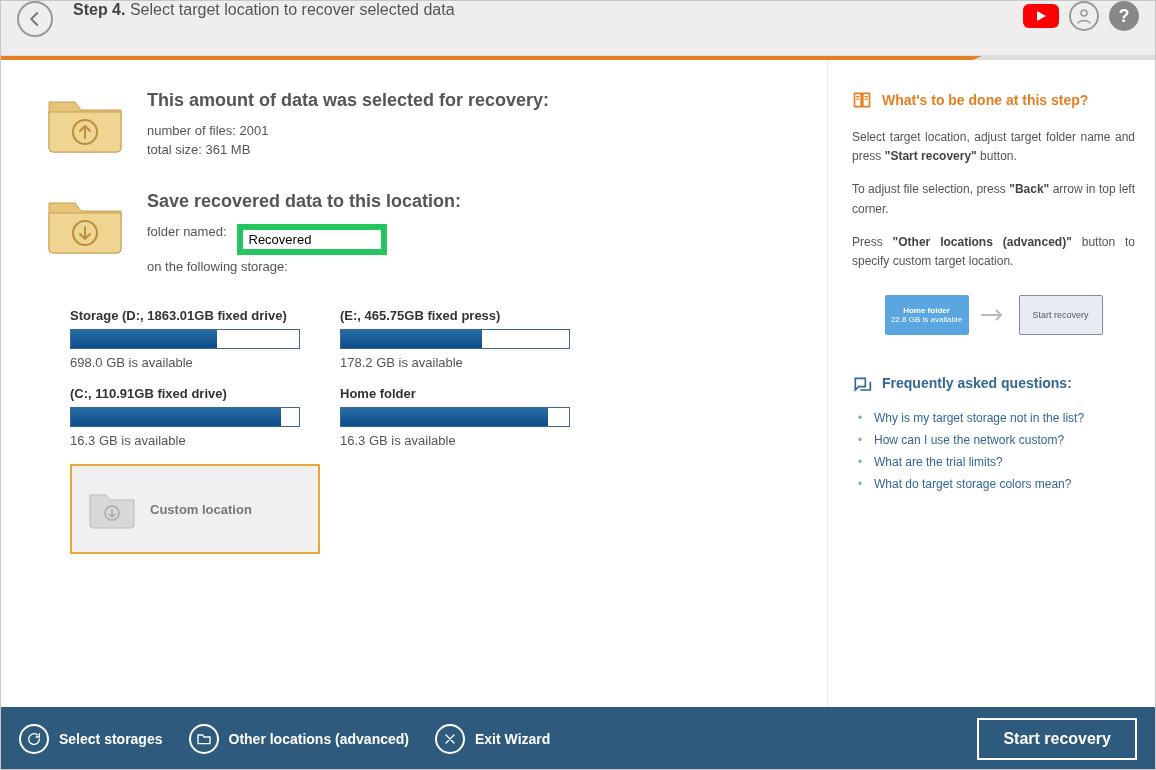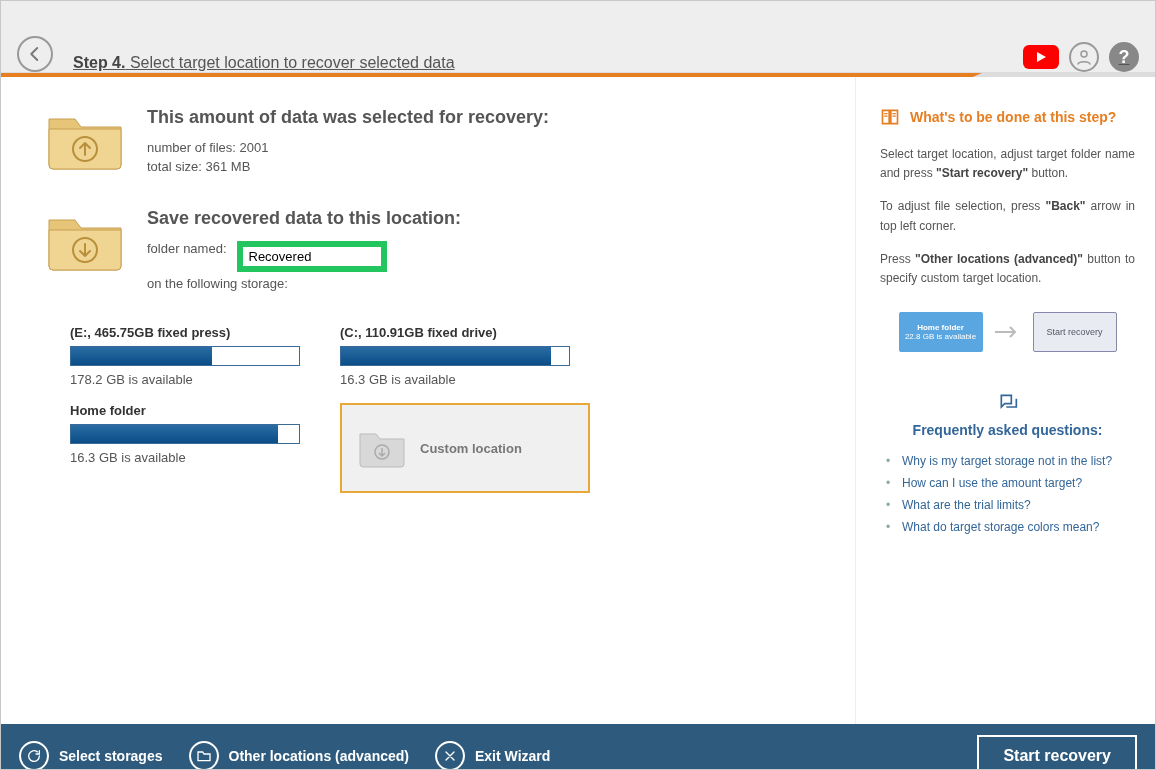--- a/index.html
+++ b/index.html
@@ -1,17 +1,17 @@
 <!DOCTYPE html>
 <html><head>
 <meta charset="utf-8">
 <style>
 * { box-sizing: border-box; margin: 0; padding: 0; }
 body { font-family: Verdana, Arial, sans-serif; font-size: 13px; color: #555; width: 1156px; height: 770px; overflow: hidden; border: 1px solid #c8c8c8; background: #fff; }
-.header { height: 72px; background: #eeeeee; border-bottom: 1px solid #ddd; display: flex; align-items: flex-end; padding: 0 16px; text-decoration: underline; }
+.header { height: 55px; background: #eeeeee; border-bottom: 1px solid #ddd; display: flex; align-items: flex-start; padding: 0 16px; }
 .back-btn { width: 36px; height: 36px; border-radius: 50%; border: 2px solid #999; display: flex; align-items: center; justify-content: center; cursor: pointer; background: #eee; }
 .step-title { margin-left: 20px; font-size: 16px; color: #555; }
 .step-title b { color: #444; }
 .header-right { margin-left: auto; display: flex; gap: 10px; align-items: center; }
 .hdr-icon { width: 30px; height: 30px; border-radius: 50%; display: flex; align-items: center; justify-content: center; cursor: pointer; }
 .yt { background: #ff0000; width: 36px; height: 24px; border-radius: 6px; }
 .user { border: 2px solid #999; }
 .help { background: #888; color: #fff; font-weight: bold; font-size: 18px; }
 .progress { height: 4px; display: flex; }
 .progress > div { flex: 1; }
@@ -29,29 +29,29 @@
 .folder-in { border: 6px solid #22c55e; padding: 2px 6px; width: 150px; font-size: 13px; font-family: inherit; }
 .storages { display: flex; flex-wrap: wrap; gap: 16px 40px; margin-left: 25px; margin-top: 6px; }
 .storage { width: 230px; cursor: pointer; }
 .st-title { font-size: 13px; color: #333; font-weight: bold; margin-bottom: 6px; }
 .bar { height: 20px; border: 1px solid #3a6a99; background: #fff; margin-bottom: 6px; overflow:hidden; }
 .fill { height: 100%; background: linear-gradient(#2a6ca3,#0a4d88); }
 .avail { font-size: 13px; color: #555; }
 .custom { width: 250px; height: 90px; border: 2px solid #e8a838; background: #f0f0f0; display: flex; align-items: center; gap: 14px; padding: 0 16px; cursor:pointer; }
 .cust-ico { width: 48px; height: 40px; }
 .cust-label { color: #777; font-weight: bold; font-size: 13px; }
-.sidebar { width: 300px; border-left: 1px solid #eee; padding: 30px 20px 0 24px; font-size: 12px; color: #555; margin-left: 12px; }
+.sidebar { width: 328px; border-left: 1px solid #eee; padding: 30px 20px 0 24px; font-size: 12px; color: #555; margin-left: 12px; }
 .side-h { display:flex; align-items:center; gap:10px; color: #e67e22; font-weight:bold; font-size:14px; margin-bottom: 18px; }
 .side-p { line-height: 1.6; margin-bottom: 14px; text-align: justify; }
 .side-p b { color: #444; }
 .hint-img { display:flex; align-items:center; justify-content:center; gap:12px; margin: 24px 0 40px; }
 .hint-box { width: 84px; height: 40px; border-radius:2px; display:flex; flex-direction:column; align-items:center; justify-content:center; color:#fff; font-size:8px; }
 .hb1 { background: #5aa6e0; }
 .hb2 { border:1px solid #88a; background:#e8ecf2; color:#556; font-size:9px; }
-.faq-h { display:flex; align-items:center; gap:10px; color:#336699; font-weight:bold; font-size:14px; margin-bottom:12px;flex-direction:column; }
+.faq-h { display:flex; gap:10px; color:#336699; font-weight:bold; font-size:14px; margin-bottom:12px; }
 .faq-item { color:#336699; font-size:12px; padding:4px 0 4px 22px; position:relative; cursor:pointer; }
 .faq-item::before { content:"•"; position:absolute; left:6px; color:#8aa; }
 .footer { height: 63px; background: #2e5a7d; display: flex; align-items: center; padding: 0 18px; gap: 26px; color: #fff; }
 .fbtn { display: flex; align-items: center; gap: 10px; font-size: 14px; font-weight: bold; cursor: pointer; }
 .ficon { width: 30px; height: 30px; border: 2px solid #fff; border-radius: 50%; display:flex; align-items:center; justify-content:center; }
 .start-btn { margin-left: auto; border: 2px solid #fff; padding: 10px 24px; font-size: 16px; font-weight: bold; cursor: pointer; }
 </style>
 </head>
 <body>
 
@@ -117,20 +117,27 @@
         <div class="folder-row">
           <span class="line">folder named:</span>
           <input class="folder-in" value="Recovered" style="">
         </div>
         <div class="line">on the following storage:</div>
       </div>
     </div>
 
     <div class="storages">
       <div class="storage">
+        <div class="st-title">Storage (D:, 1863.01GB fixed drive)</div>
+        <div class="bar">
+            <div class="fill" style="width:64%"></div>
+          </div>
+        <div class="avail">698.0 GB is available</div>
+      </div>
+      <div class="storage">
         <div class="st-title">(E:, 465.75GB fixed press)</div>
         <div class="bar">
             <div class="fill" style="width:62%"></div>
           </div>
         <div class="avail">178.2 GB is available</div>
       </div>
       <div class="storage">
         <div class="st-title">(С:, 110.91GB fixed drive)</div>
         <div class="bar">
             <div class="fill" style="width:92%"></div>
@@ -179,21 +186,21 @@
       <div class="hint-box hb2">Start recovery</div>
     </div>
 
     <div class="faq-h">
       <svg width="20" height="20" viewBox="0 0 24 24">
           <path d="M4 4h12v10H8l-4 4zM10 18h12v-10" fill="none" stroke="#336699" stroke-width="2"></path>
         </svg>
       <span>Frequently asked questions:</span>
     </div>
     <div class="faq-item">Why is my target storage not in the list?</div>
-    <div class="faq-item">How can I use the amount target?</div>
+    <div class="faq-item">How can I use the network custom?</div>
     <div class="faq-item">What are the trial limits?</div>
     <div class="faq-item">What do target storage colors mean?</div>
   </div>
 </div>
 
 <div class="footer">
   <div class="fbtn">
     <div class="ficon">
         <svg width="16" height="16" viewBox="0 0 24 24">
           <path d="M20 12a8 8 0 1 1-3-6.2M20 4v5h-5" fill="none" stroke="#fff" stroke-width="2" stroke-linecap="round"></path>

